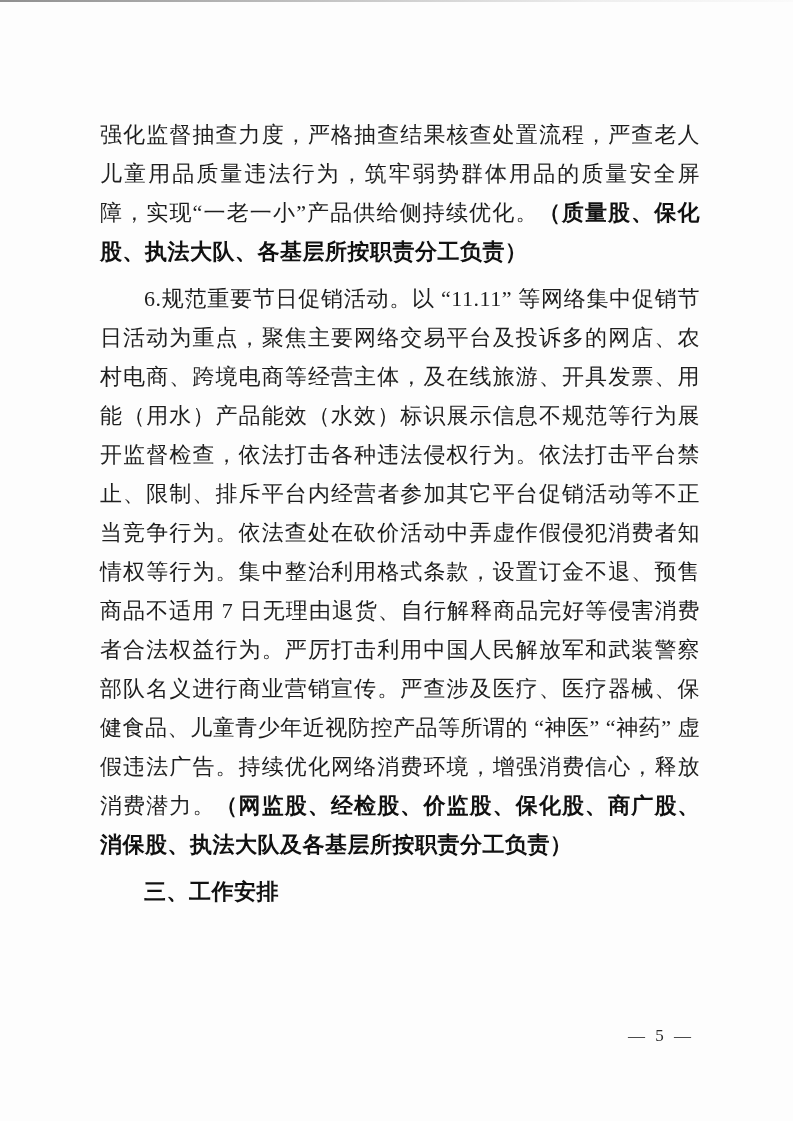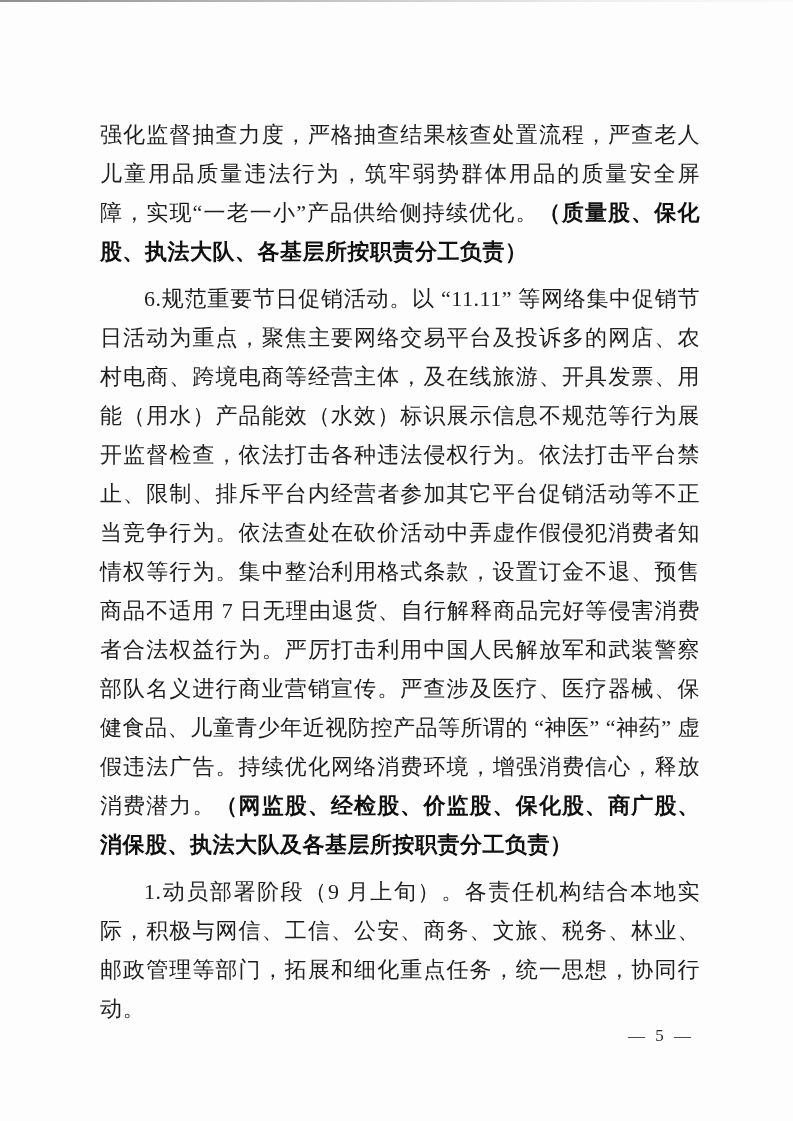--- a/index.html
+++ b/index.html
@@ -64,21 +64,21 @@
 <div>
 
   <div class="scan-edge"></div>
 
   <div class="content">
 
     <p><span>强化监督抽查力度，严格抽查结果核查处置流程，严查老人儿童用品质量违法行为，筑牢弱势群体用品的质量安全屏障，实现“一老一小”产品供给侧持续优化。</span><span class="seg-bold">（质量股、保化股、执法大队、各基层所按职责分工负责）</span></p>
 
     <p class="indent"><span>6.规范重要节日促销活动。以 “11.11” 等网络集中促销节日活动为重点，聚焦主要网络交易平台及投诉多的网店、农村电商、跨境电商等经营主体，及在线旅游、开具发票、用能（用水）产品能效（水效）标识展示信息不规范等行为展开监督检查，依法打击各种违法侵权行为。依法打击平台禁止、限制、排斥平台内经营者参加其它平台促销活动等不正当竞争行为。依法查处在砍价活动中弄虚作假侵犯消费者知情权等行为。集中整治利用格式条款，设置订金不退、预售商品不适用 7 日无理由退货、自行解释商品完好等侵害消费者合法权益行为。严厉打击利用中国人民解放军和武装警察部队名义进行商业营销宣传。严查涉及医疗、医疗器械、保健食品、儿童青少年近视防控产品等所谓的 “神医” “神药” 虚假违法广告。持续优化网络消费环境，增强消费信心，释放消费潜力。</span><span class="seg-bold">（网监股、经检股、价监股、保化股、商广股、消保股、执法大队及各基层所按职责分工负责）</span></p>
 
+    <p class="indent heading"><span>三、工作安排</span></p>
 
 
-    <p class="indent"><span>1.动员部署阶段（9 月上旬）。各责任机构结合本地实际，积极与网信、工信、公安、商务、文旅、税务、林业、邮政管理等部门，拓展和细化重点任务，统一思想，协同行动。</span></p>
 
   </div>
 
   <div class="page-number">— 5 —</div>
 
 </div>
 
 </body></html>

